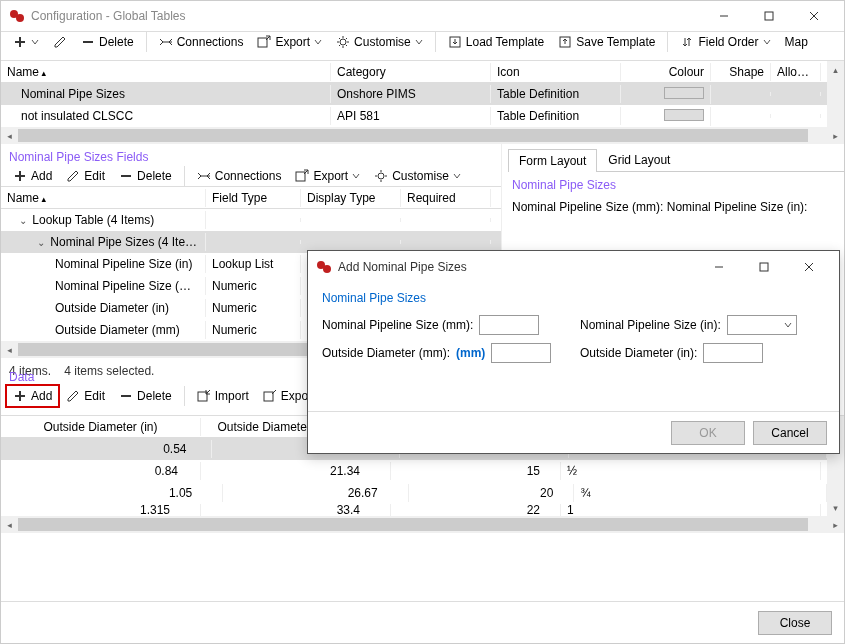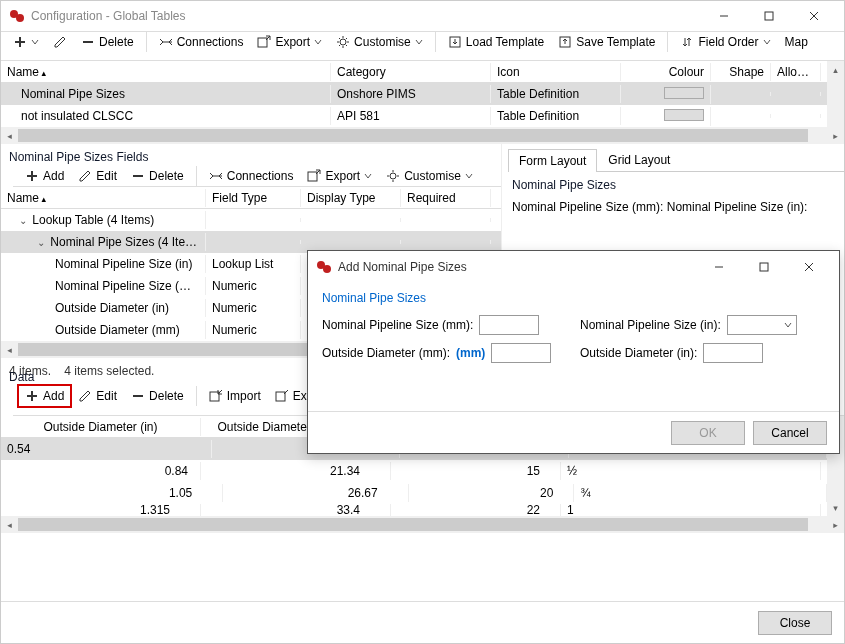--- a/index.html
+++ b/index.html
@@ -7,42 +7,42 @@
 .win { position: absolute; border: 1px solid #ccc; background: #fff; display: flex; flex-direction: column; }
 .main-win { left: 0; top: 0; width: 845px; height: 644px; }
 .titlebar { height: 30px; display: flex; align-items: center; padding: 0 8px; }
 .titlebar .appicon { width: 16px; height: 16px; margin-right: 6px; }
 .titlebar .title { flex: 1; color: #888; }
 .win-btns { display: flex; }
 .win-btn { width: 45px; height: 30px; display: flex; align-items: center; justify-content: center; color: #555; }
 .win-btn svg { stroke: #333; fill: none; }
 
 .toolbar { height: 30px; display: flex; align-items: flex-start; border-top: 1px solid #ddd; border-bottom: 1px solid #ddd; padding: 0 6px; gap: 2px; }
-.toolbar.noborder-top { border-top: none; margin-left: 12px; }
+.toolbar.noborder-top { border-top: none; }
 .tb-btn { display: inline-flex; align-items: center; padding: 3px 6px; gap: 4px; white-space: nowrap; }
 .tb-sep { width: 1px; height: 20px; background: #ddd; margin: 0 4px; }
 .tb-icon { width: 14px; height: 14px; display: inline-block; }
 .chev { width: 8px; height: 8px; }
 
 .grid { width: 100%; }
 .ghead { display: flex; background: #fff; border-bottom: 1px solid #ddd; height: 22px; align-items: center; }
 .gcol { padding: 2px 6px; border-right: 1px solid #eee; overflow: hidden; text-overflow: ellipsis; white-space: nowrap; }
 .grow { display: flex; height: 22px; align-items: center; }
 .grow.sel { background: #ddd; }
 .sort-asc::after { content: " ▴"; font-size: 9px; }
 
 .colour-swatch { width: 40px; height: 12px; background: #ddd; border: 1px solid #aaa; display: inline-block; }
 .hscroll { height: 17px; background: #f0f0f0; position: relative; display: flex; align-items: center; }
 .hscroll .thumb { position: absolute; height: 13px; top: 2px; background: #ccc; }
 .hscroll .arr { width: 17px; height: 17px; display: flex; align-items: center; justify-content: center; color: #666; font-size: 9px; }
 .vscroll { width: 17px; background: #f0f0f0; position: relative; }
 .vscroll .arr { height: 17px; display: flex; align-items: center; justify-content: center; color: #666; font-size: 9px; }
 .status { padding: 6px 8px; color: #333; }
 
-.section-title { color: #0f172a; padding: 6px 8px 2px; }
+.section-title { color: #8b5cf6; padding: 6px 8px 2px; }
 .tabs { display: flex; border-bottom: 1px solid #ccc; }
 .tab { padding: 4px 10px; border: 1px solid transparent; border-bottom: none; }
 .tab.active { border-color: #ccc; background: #fff; position: relative; top: 1px; }
 
 .flex-row { display: flex; }
 .flex-col { display: flex; flex-direction: column; }
 .flex-1 { flex: 1; min-width: 0; }
 
 .footer { border-top: 1px solid #ddd; height: 42px; display: flex; align-items: center; justify-content: flex-end; padding: 0 12px; gap: 8px; }
 .btn { min-width: 74px; height: 24px; border: 1px solid #adadad; background: #e1e1e1; display: inline-flex; align-items: center; justify-content: center; }
@@ -367,27 +367,27 @@
   </div>
   <div class="flex-row">
     <div class="grid flex-1" id="data-grid">
         <div class="ghead">
           <div class="gcol" style="width:200px;text-align:center">Outside Diameter (in)</div>
           <div class="gcol" style="width:190px;text-align:center">Outside Diameter (mm) (mm)</div>
           <div class="gcol" style="width:170px;text-align:center">Nominal Pipeline Size (mm)</div>
           <div class="gcol" style="width:260px">Nominal Pipeline Size (in)</div>
         </div>
         <div class="grow sel" style="">
-          <div class="gcol" style="width:212px;text-align:left;padding-right:24px">0.54</div>
+          <div class="gcol" style="width:212px;text-align:right;padding-right:24px">0.54</div>
           <div class="gcol" style="width:190px;text-align:right;padding-right:30px">13.72</div>
           <div class="gcol" style="width:170px;text-align:right;padding-right:20px">8</div>
           <div class="gcol" style="width:260px">¼</div>
         </div>
         <div class="grow " style="">
-          <div class="gcol" style="width:200px;text-align:right;padding-right:12px">0.84</div>
+          <div class="gcol" style="width:200px;text-align:right;padding-right:22px">0.84</div>
           <div class="gcol" style="width:190px;text-align:right;padding-right:30px">21.34</div>
           <div class="gcol" style="width:170px;text-align:right;padding-right:20px">15</div>
           <div class="gcol" style="width:260px">½</div>
         </div>
         <div class="grow " style="">
           <div class="gcol" style="width:228px;text-align:right;padding-right:30px">1.05</div>
           <div class="gcol" style="width:190px;text-align:right;padding-right:30px">26.67</div>
           <div class="gcol" style="width:170px;text-align:right;padding-right:20px">20</div>
           <div class="gcol" style="width:260px">¾</div>
         </div>

